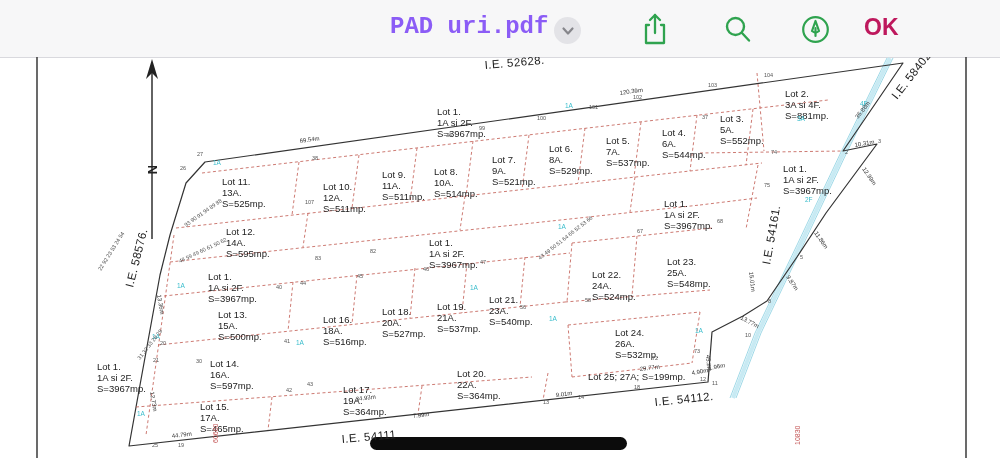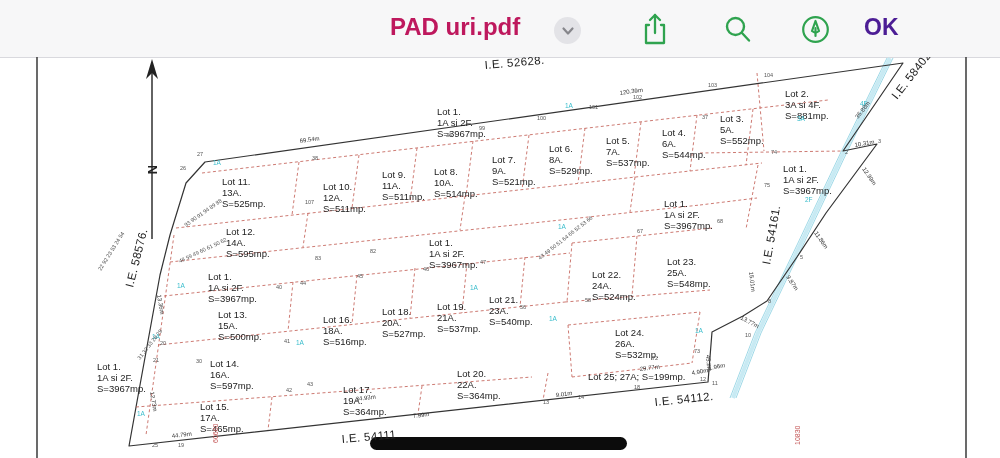--- a/index.html
+++ b/index.html
@@ -1,26 +1,26 @@
 <!DOCTYPE html>
 <html><head>
 <meta charset="utf-8">
 <style>
   html,body{margin:0;padding:0;background:#fff;}
   #app{position:relative;width:1000px;height:458px;overflow:hidden;background:#fff;
        font-family:"Liberation Sans",sans-serif;}
   
   #header{position:absolute;left:0;top:0;width:1000px;height:57px;background:#f7f7f8;
           border-bottom:1px solid #d9d9de;}
-  #title{position:absolute;left:390px;top:13px;font-size:24px;font-weight:700;color:#be185d;}
+  #title{position:absolute;left:390px;top:13px;font-size:24px;font-weight:700;color:#8b5cf6;font-family:Liberation Mono, monospace;}
   #chev{position:absolute;left:554px;top:17px;width:27px;height:27px;border-radius:50%;
         background:#e3e3e7;display:flex;align-items:center;justify-content:center;cursor:pointer;}
   .hicon{position:absolute;top:13px;cursor:pointer;}
   #share{left:641px;} #search{left:724px;top:15px;} #markup{left:801px;top:15px;}
-  #ok{position:absolute;left:864px;top:14px;font-size:23px;font-weight:700;color:#4c1d95;cursor:pointer;}
+  #ok{position:absolute;left:864px;top:14px;font-size:23px;font-weight:700;color:#be185d;cursor:pointer;}
   
   #map{position:absolute;left:0;top:57px;}
   svg text{font-family:"Liberation Sans",sans-serif;}
   .lot    {font-size:9.5px;fill:#1c1c1c;}
   .street {font-size:11.5px;fill:#222;letter-spacing:.4px;}
   .meas   {font-size:6px;fill:#333;}
   .pt     {font-size:5.5px;fill:#555;}
   .zone   {font-size:6.5px;fill:#37bccb;}
   .redid  {font-size:7px;fill:#c45555;}
   .north  {font-size:13px;fill:#222;font-weight:700;}

